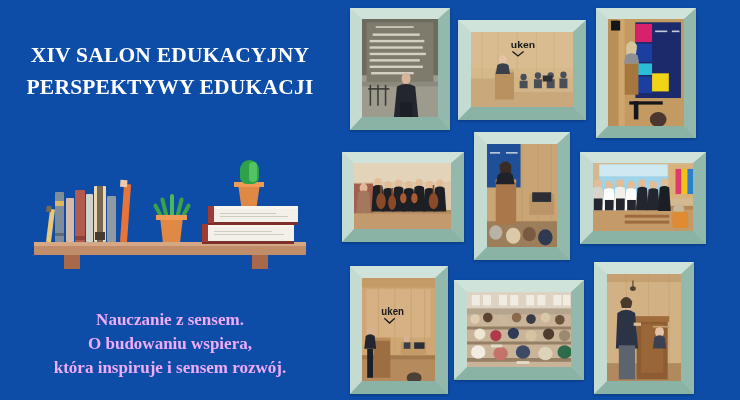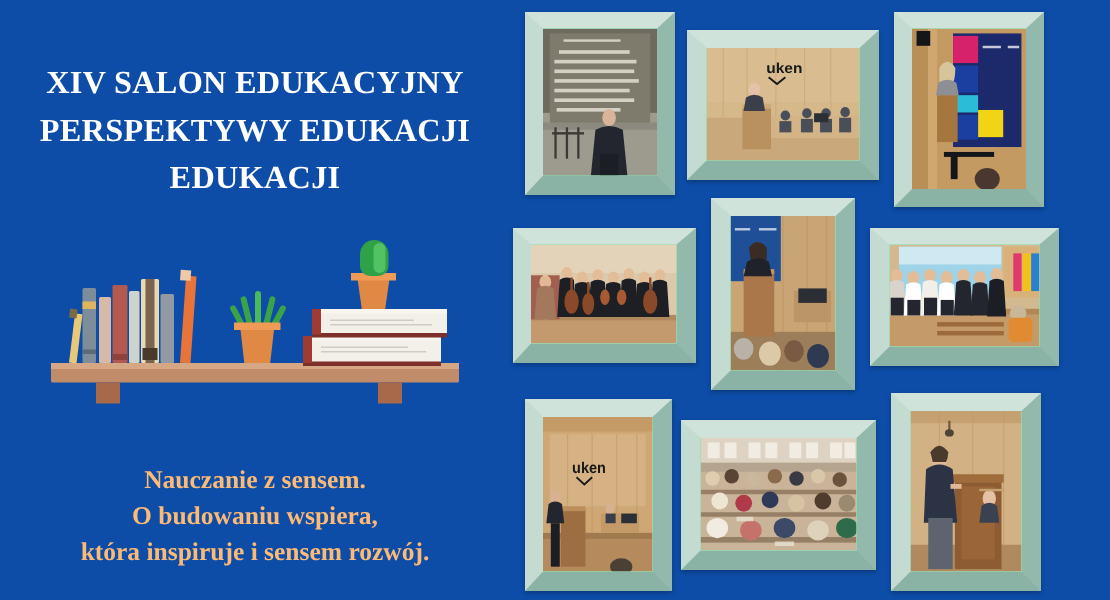--- a/index.html
+++ b/index.html
@@ -42,21 +42,21 @@
     letter-spacing: 0.2px;
   }
   #title-block .tline { display: block; white-space: nowrap; }
 
   #subtitle-block {
     position: absolute;
     left: 0;
     top: 292px;
     width: 340px;
     text-align: center;
-    color: #fdba74;
+    color: #f0abfc;
     font-family: "Liberation Serif", serif;
     font-weight: bold;
     font-size: 17px;
     line-height: 1.42;
   }
   #subtitle-block .sline { display: block; white-space: nowrap; }
 
   
   #shelf-illustration {
     position: absolute;
@@ -288,35 +288,34 @@
     border-top-color:    #cfe3da;
     border-left-color:   #c4dbd1;
     border-right-color:  #93b9ac;
     border-bottom-color: #8ab3a5;
     box-shadow: 0 1px 3px rgba(0,0,0,0.28);
   }
   .photo {
     position: absolute;
     inset: 0;
     overflow: hidden;
-    background: #86efac;
+    background: #0f766e;
   }
   .photo svg { display: block; width: 100%; height: 100%; }
 </style>
 </head>
 <body>
 
 <div id="poster" style="background: rgb(13, 77, 168);">
 
   <div id="left-panel">
 
     <div id="title-block">
       <span class="tline">XIV SALON EDUKACYJNY</span>
       <span class="tline">PERSPEKTYWY EDUKACJI</span>
-      <span class="tline">EDUKACJI</span>
     </div>
 
     <div id="shelf-illustration">
 
       <div class="shelf-board"></div>
       <div class="shelf-board-top"></div>
       <div class="shelf-leg left"></div>
       <div class="shelf-leg right"></div>
 
       <div class="bk-ruler"></div>

